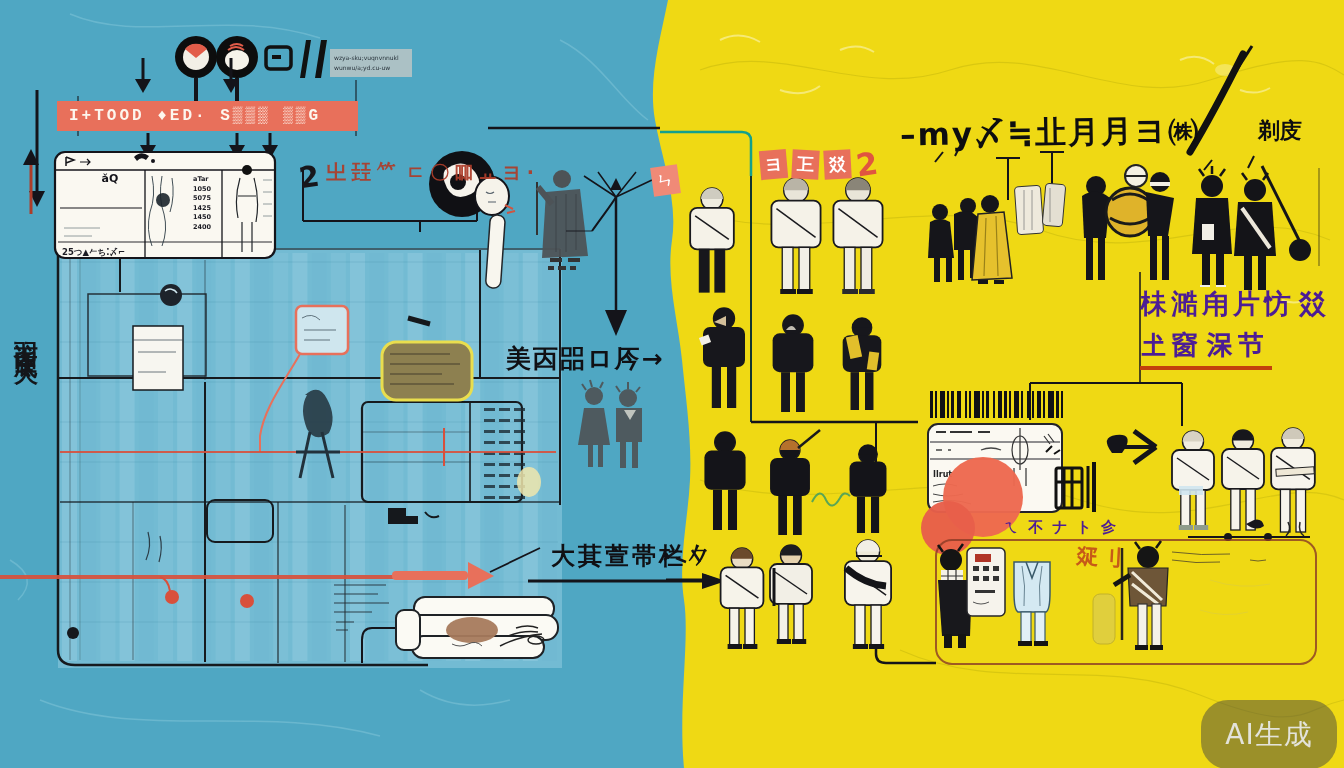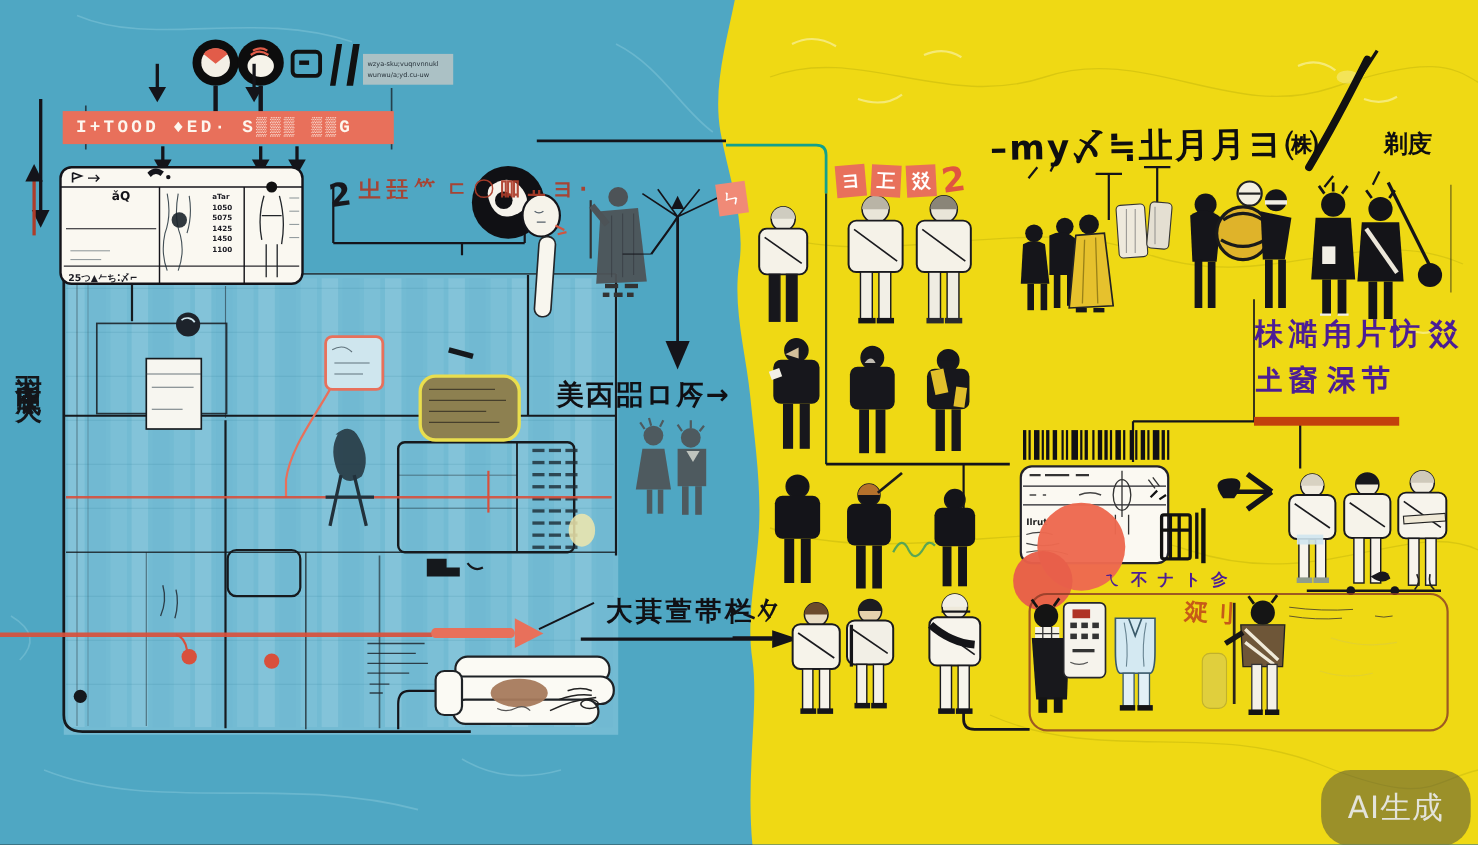--- a/index.html
+++ b/index.html
@@ -18,21 +18,21 @@
   #rust-block .l1{font-size:20px;}
   #rust-block .l2{font-size:19px;}
   #rust-block .lines span{color:var(--rust,#AD3D2A);font-weight:bold;letter-spacing:5px;opacity:.93;}
   #vertical-label{left:10px;top:322px;writing-mode:vertical-rl;text-orientation:upright;
           font-size:24px;letter-spacing:7px;color:#14161a;}
   #mid-caption{left:506px;top:342px;font-size:25px;letter-spacing:2px;color:#101014;}
   #bottom-caption{left:551px;top:536px;font-size:24px;letter-spacing:3px;color:#101014;}
   #heading{left:900px;top:112px;font-size:31px;letter-spacing:2px;color:#0e0e10;transform:rotate(-1deg);}
   #heading-suffix{left:1258px;top:116px;font-size:22px;color:#0e0e10;}
   #text-block{left:1140px;top:286px;font-size:27px;letter-spacing:4px;color:#4c1d95;font-weight:bold;}
-  #text-block .tb2{display:inline-block;border-bottom:8px solid #c2410c;padding-bottom:17px;margin-top:7px;}
+  #text-block .tb2{display:inline-block;border-bottom:4px solid #c2410c;padding-bottom:5px;margin-top:7px;}
   #badge-row{left:760px;top:146px;display:flex;align-items:center;gap:5px;}
   #badge-row .bg{background:var(--salmon,#E8705B);color:#fff;font-weight:bold;
           font-size:17px;padding:3px 5px;}
   #badge-row .bg:nth-child(1){transform:rotate(-5deg);}
   #badge-row .bg:nth-child(2){transform:rotate(3deg);}
   #badge-row .bg:nth-child(3){transform:rotate(-3deg);}
   #badge-row .suffix{color:#E05540;font-size:31px;font-weight:bold;transform:rotate(-8deg);}
   #small-badge{left:652px;top:166px;width:27px;height:29px;background:#F08A77;color:#fff;
           font-size:15px;font-weight:bold;display:grid;place-items:center;transform:rotate(-8deg);}
   #bird-row{left:1004px;top:518px;font-size:15px;letter-spacing:9px;color:#4c1d95;}
@@ -700,18 +700,18 @@
 <div id="bird-row" class="txt">ㄟ不ナト㐱</div>
 
 <div id="orange-glyphs" class="txt">𤕟刂</div>
 
 <div id="price-col" class="abs">
       <div>aTar</div>
       <div>1050</div>
       <div>5075</div>
       <div>1425</div>
       <div>1450</div>
-      <div>1100</div>
+      <div>2400</div>
     </div>
 
 <div id="watermark" class="abs">AI生成</div>
 
 </div>
 
 </body></html>

